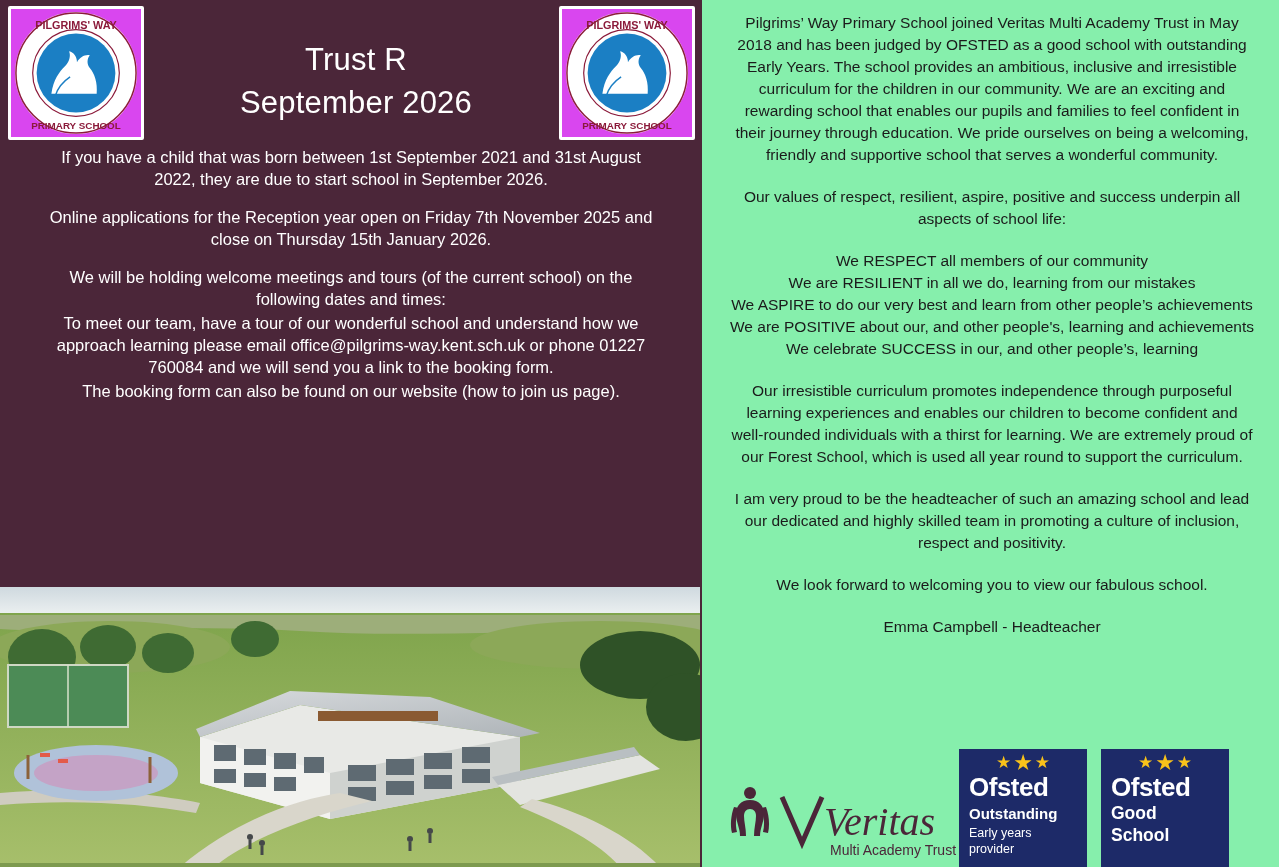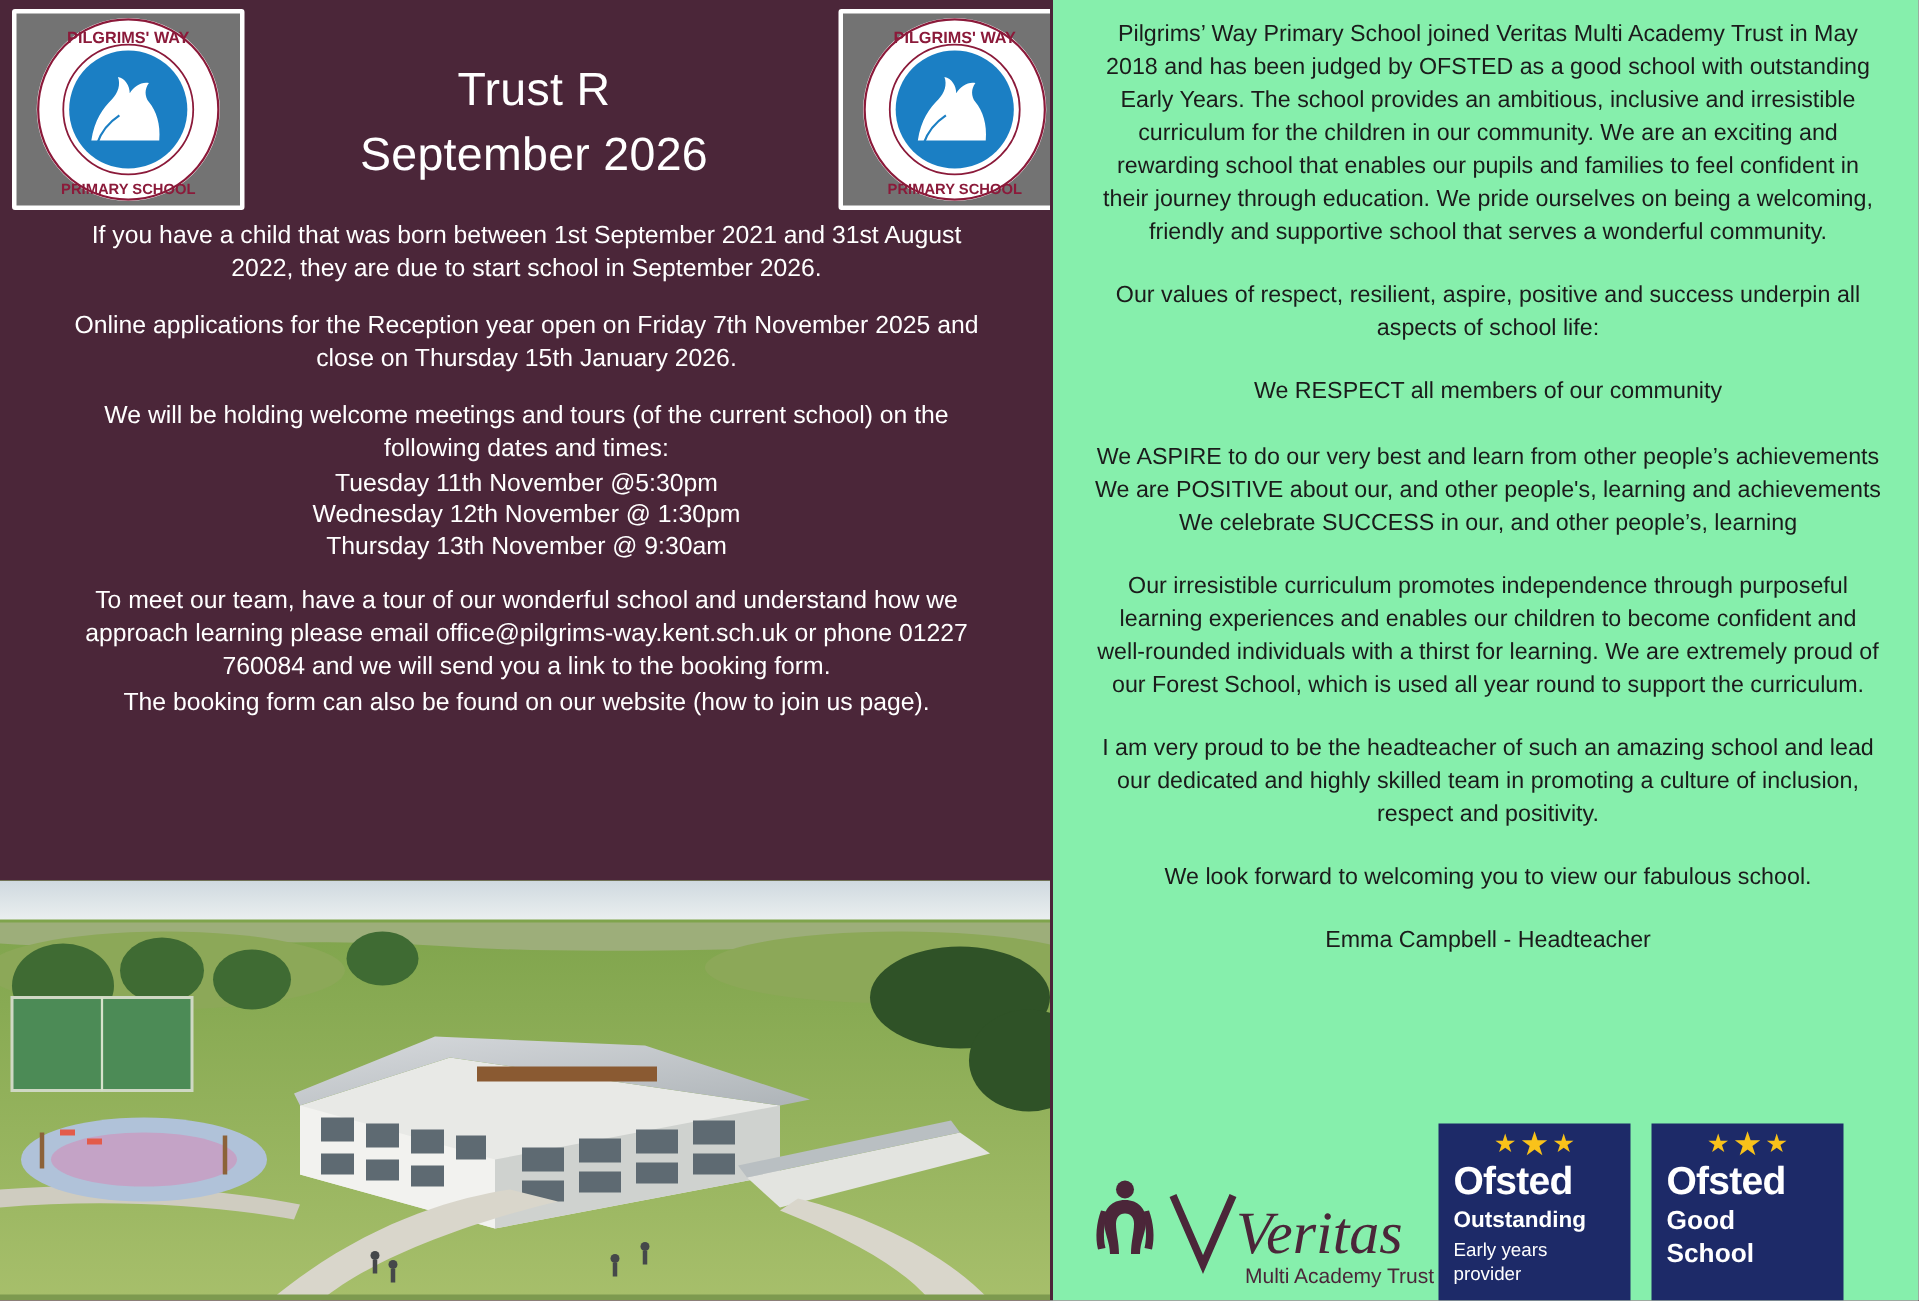--- a/index.html
+++ b/index.html
@@ -25,23 +25,23 @@
     position: relative;
     width: 700px;
     height: 867px;
     background: #4b2639;
     color: #ffffff;
     box-sizing: border-box;
     overflow: hidden;
   }
   .logo {
     position: absolute;
-    width: 155px;
+    width: 136px;
     height: 134px;
-    background: #737373;
+    background: #d946ef;
     border: 3px solid #ffffff;
     box-sizing: border-box;
     border-radius: 2px;
     overflow: hidden;
   }
   .logo-left { left: 8px; top: 6px; }
   .logo-right { left: 559px; top: 6px; }
   .logo svg { display: block; width: 100%; height: 100%; }
 
   .header-title {
@@ -221,25 +221,20 @@
 
     <div class="header-title">
       <div>Trust R</div>
       <div>September 2026</div>
     </div>
 
     <div class="left-body">
       <p class="para">If you have a child that was born between 1st September 2021 and 31st August 2022, they are due to start school in September 2026.</p>
       <p class="para">Online applications for the Reception year open on Friday 7th November 2025 and close on Thursday 15th January 2026.</p>
       <p class="para tight">We will be holding welcome meetings and tours (of the current school) on the following dates and times:</p>
-      <p class="para dates">
-        <span>Tuesday 11th November @5:30pm</span><br>
-        <span>Wednesday 12th November @ 1:30pm</span><br>
-        <span>Thursday 13th November @ 9:30am</span>
-      </p>
       <p class="para tight">To meet our team, have a tour of our wonderful school and understand how we approach learning please email  office@pilgrims-way.kent.sch.uk or phone 01227 760084 and we will send you a link to the booking form.</p>
       <p class="para small-last">The booking form can also be found on our website (how to join us page).</p>
     </div>
 
     <div class="building-photo">
       <svg viewBox="0 0 700 280" preserveAspectRatio="none">
         <defs>
           <linearGradient id="sky" x1="0" y1="0" x2="0" y2="1">
             <stop offset="0" stop-color="#cfd9df"></stop>
             <stop offset="1" stop-color="#eef2f2"></stop>
@@ -333,21 +328,21 @@
   </div>
 
   <div class="right-panel">
     <div class="divider-left"></div>
 
     <div class="rp-text">
       <p>Pilgrims’ Way Primary School joined Veritas Multi Academy Trust in May 2018 and has been judged by OFSTED as a good school with outstanding Early Years. The school provides an ambitious, inclusive and irresistible curriculum for the children in our community. We are an exciting and rewarding school that enables our pupils and families to feel confident in their journey through education. We pride ourselves on being a welcoming, friendly and supportive school that serves a wonderful community.</p>
       <p>Our values of respect, resilient, aspire, positive and success underpin all aspects of school life:</p>
       <p class="values-list">
         <span>We RESPECT all members of our community</span><br>
-        <br>
+        <span>We are RESILIENT in all we do, learning from our mistakes</span><br>
         <span>We ASPIRE to do our very best and learn from other people’s achievements</span><br>
         <span>We are POSITIVE about our, and other people's, learning and achievements</span><br>
         <span>We celebrate SUCCESS in our, and other people’s, learning</span>
       </p>
       <p>Our irresistible curriculum promotes independence through purposeful learning experiences and enables our children to become confident and well-rounded individuals with a thirst for learning. We are extremely proud of our Forest School, which is used all year round to support the curriculum.</p>
       <p>I am very proud to be the headteacher of such an amazing school and lead our dedicated and highly skilled team in promoting a culture of inclusion, respect and positivity.</p>
       <p>We look forward to welcoming you to view our fabulous school.</p>
       <p class="signature">Emma Campbell - Headteacher</p>
     </div>
 

